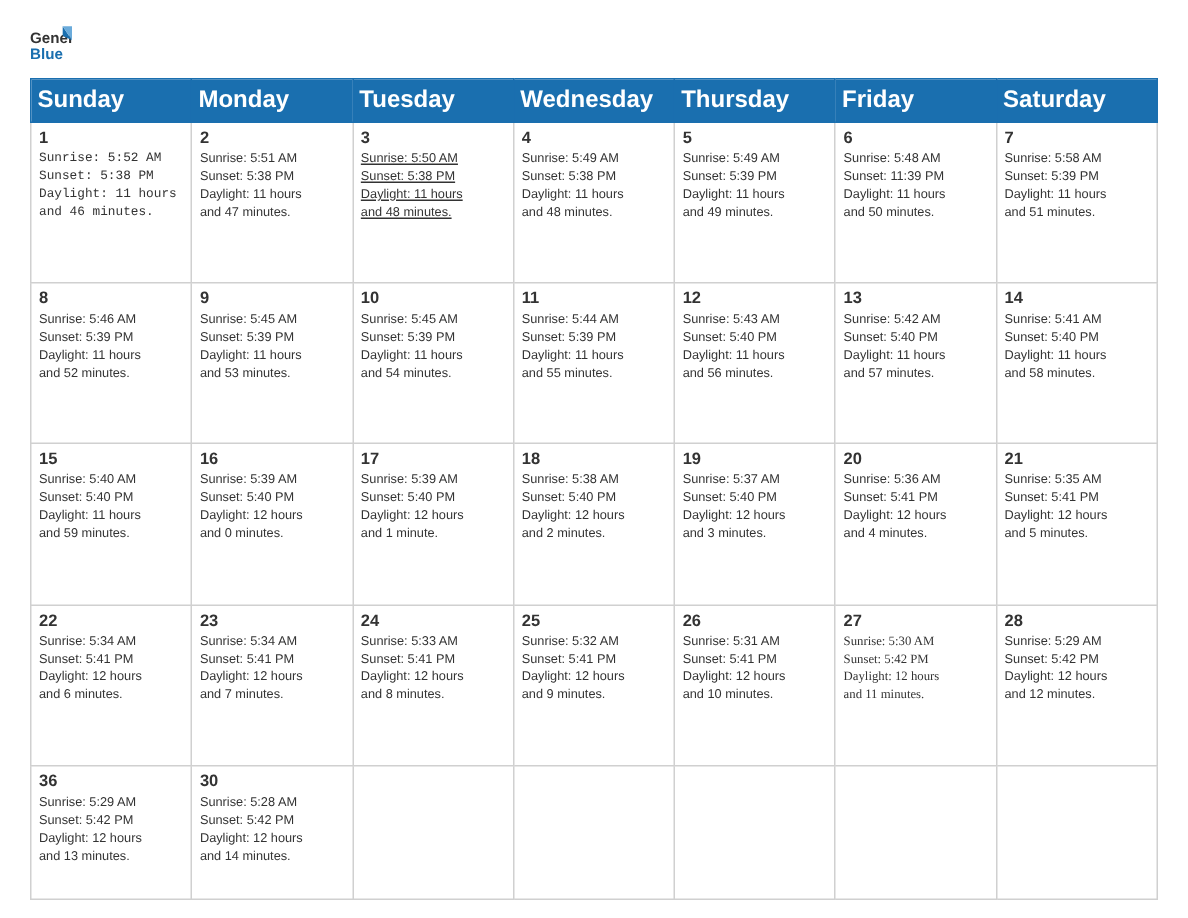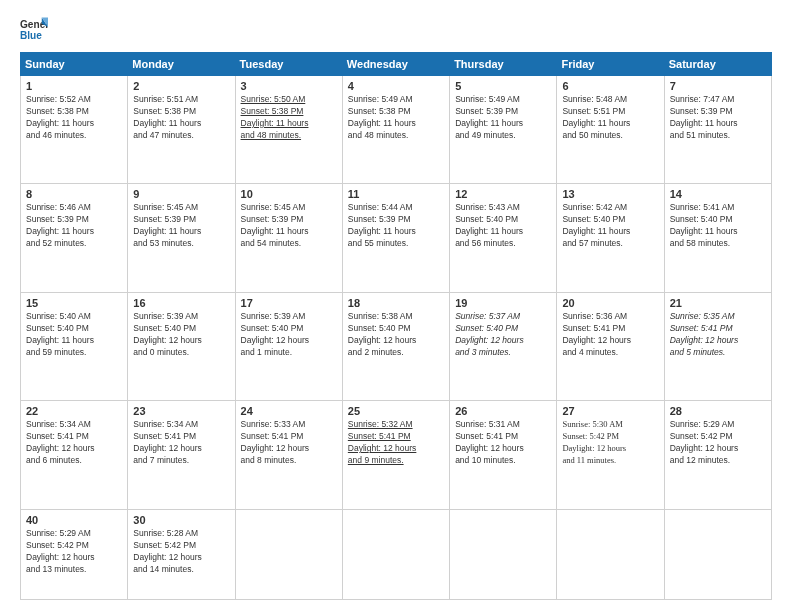--- a/index.html
+++ b/index.html
@@ -49,21 +49,21 @@
     .calendar {
       flex: 1;
       border: 1px solid #ccc;
       border-collapse: collapse;
       width: 100%;
       table-layout: fixed;
     }
     .calendar th {
       background: #1a6faf;
       color: #fff;
-      font-size: 11px;
+      font-size: 16px;
       font-weight: bold;
       padding: 5px 4px;
       text-align: left;
       border: 1px solid #1a6faf;
     }
     .calendar td {
       vertical-align: top;
       border: 1px solid #d0d0d0;
       padding: 4px 5px;
       font-size: 9px;
@@ -118,21 +118,21 @@
           <th>Wednesday</th>
           <th>Thursday</th>
           <th>Friday</th>
           <th>Saturday</th>
         </tr>
     </thead>
     <tbody id="cal-body">
     <tr>
           <td>
             <span class="day-num">1</span>
-            <div class="cell-text" style="white-space: pre-line;">Sunrise: 5:52 AM
+            <div class="cell-text" style="white-space: pre-line; font-family: Liberation Mono, monospace;">Sunrise: 5:52 AM
 Sunset: 5:38 PM
 Daylight: 11 hours
 and 46 minutes.</div>
           </td>
           <td>
             <span class="day-num">2</span>
             <div class="cell-text" style="white-space: pre-line;">Sunrise: 5:51 AM
 Sunset: 5:38 PM
 Daylight: 11 hours
 and 47 minutes.</div>
@@ -154,27 +154,27 @@
           <td>
             <span class="day-num">5</span>
             <div class="cell-text" style="white-space: pre-line;">Sunrise: 5:49 AM
 Sunset: 5:39 PM
 Daylight: 11 hours
 and 49 minutes.</div>
           </td>
           <td>
             <span class="day-num">6</span>
             <div class="cell-text" style="white-space: pre-line;">Sunrise: 5:48 AM
-Sunset: 5:51 PM
+Sunset: 11:39 PM
 Daylight: 11 hours
 and 50 minutes.</div>
           </td>
           <td>
             <span class="day-num">7</span>
-            <div class="cell-text" style="white-space: pre-line;">Sunrise: 7:47 AM
+            <div class="cell-text" style="white-space: pre-line;">Sunrise: 5:58 AM
 Sunset: 5:39 PM
 Daylight: 11 hours
 and 51 minutes.</div>
           </td>
         </tr>
         <tr>
           <td>
             <span class="day-num">8</span>
             <div class="cell-text" style="white-space: pre-line;">Sunrise: 5:46 AM
 Sunset: 5:39 PM
@@ -248,35 +248,35 @@
           </td>
           <td>
             <span class="day-num">18</span>
             <div class="cell-text" style="white-space: pre-line;">Sunrise: 5:38 AM
 Sunset: 5:40 PM
 Daylight: 12 hours
 and 2 minutes.</div>
           </td>
           <td>
             <span class="day-num">19</span>
-            <div class="cell-text" style="white-space: pre-line; font-style: italic;">Sunrise: 5:37 AM
+            <div class="cell-text" style="white-space: pre-line;">Sunrise: 5:37 AM
 Sunset: 5:40 PM
 Daylight: 12 hours
 and 3 minutes.</div>
           </td>
           <td>
             <span class="day-num">20</span>
             <div class="cell-text" style="white-space: pre-line;">Sunrise: 5:36 AM
 Sunset: 5:41 PM
 Daylight: 12 hours
 and 4 minutes.</div>
           </td>
           <td>
             <span class="day-num">21</span>
-            <div class="cell-text" style="white-space: pre-line; font-style: italic;">Sunrise: 5:35 AM
+            <div class="cell-text" style="white-space: pre-line;">Sunrise: 5:35 AM
 Sunset: 5:41 PM
 Daylight: 12 hours
 and 5 minutes.</div>
           </td>
         </tr>
         <tr>
           <td>
             <span class="day-num">22</span>
             <div class="cell-text" style="white-space: pre-line;">Sunrise: 5:34 AM
 Sunset: 5:41 PM
@@ -292,21 +292,21 @@
           </td>
           <td>
             <span class="day-num">24</span>
             <div class="cell-text" style="white-space: pre-line;">Sunrise: 5:33 AM
 Sunset: 5:41 PM
 Daylight: 12 hours
 and 8 minutes.</div>
           </td>
           <td>
             <span class="day-num">25</span>
-            <div class="cell-text" style="white-space: pre-line; text-decoration: underline;">Sunrise: 5:32 AM
+            <div class="cell-text" style="white-space: pre-line;">Sunrise: 5:32 AM
 Sunset: 5:41 PM
 Daylight: 12 hours
 and 9 minutes.</div>
           </td>
           <td>
             <span class="day-num">26</span>
             <div class="cell-text" style="white-space: pre-line;">Sunrise: 5:31 AM
 Sunset: 5:41 PM
 Daylight: 12 hours
 and 10 minutes.</div>
@@ -321,21 +321,21 @@
           <td>
             <span class="day-num">28</span>
             <div class="cell-text" style="white-space: pre-line;">Sunrise: 5:29 AM
 Sunset: 5:42 PM
 Daylight: 12 hours
 and 12 minutes.</div>
           </td>
         </tr>
         <tr>
           <td>
-            <span class="day-num">40</span>
+            <span class="day-num">36</span>
             <div class="cell-text" style="white-space: pre-line;">Sunrise: 5:29 AM
 Sunset: 5:42 PM
 Daylight: 12 hours
 and 13 minutes.</div>
           </td>
           <td>
             <span class="day-num">30</span>
             <div class="cell-text" style="white-space: pre-line;">Sunrise: 5:28 AM
 Sunset: 5:42 PM
 Daylight: 12 hours

